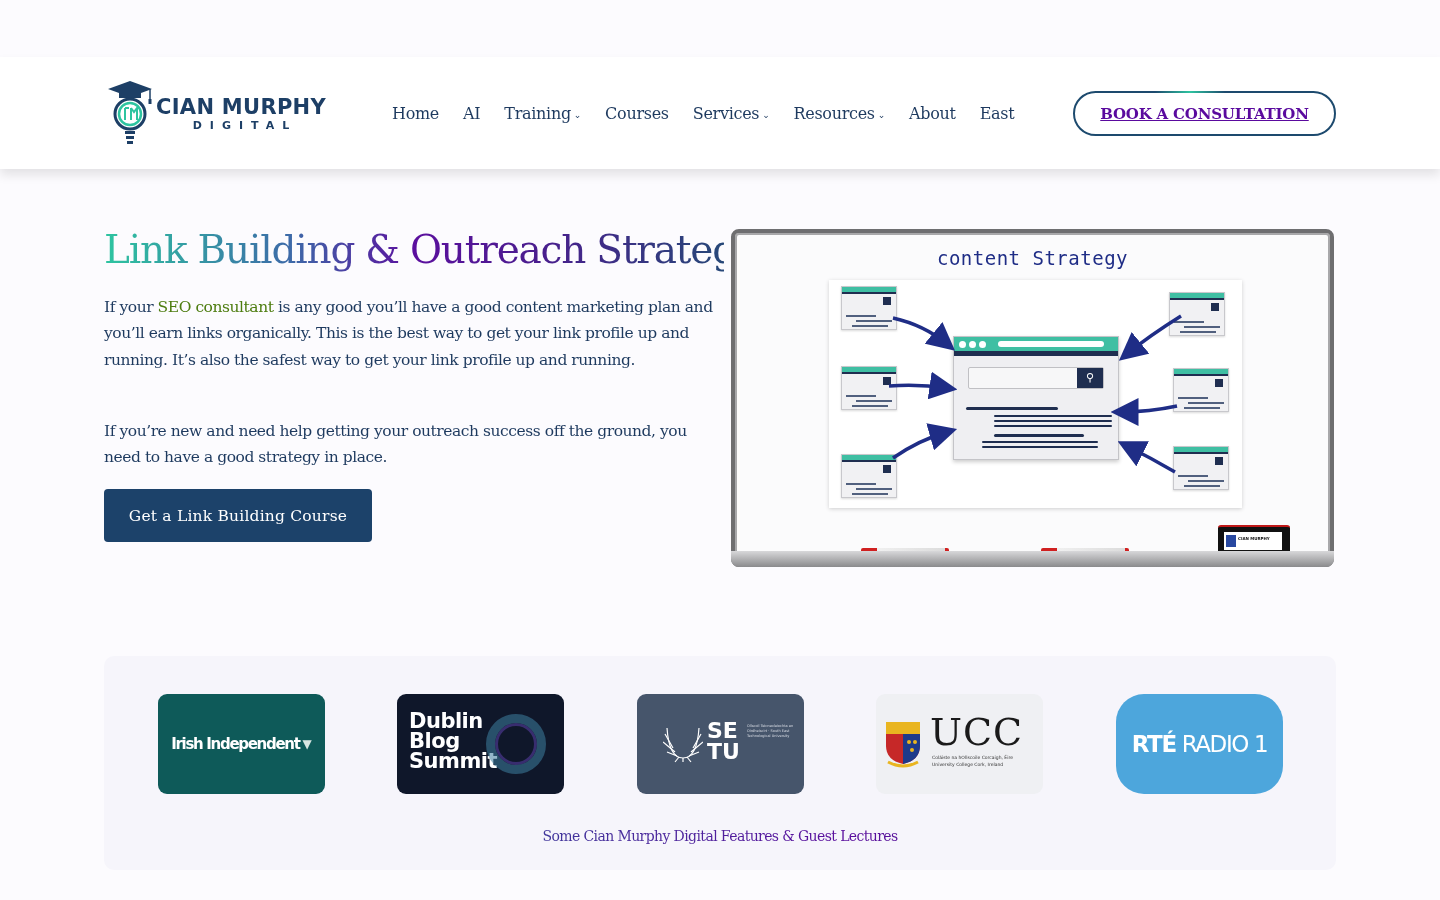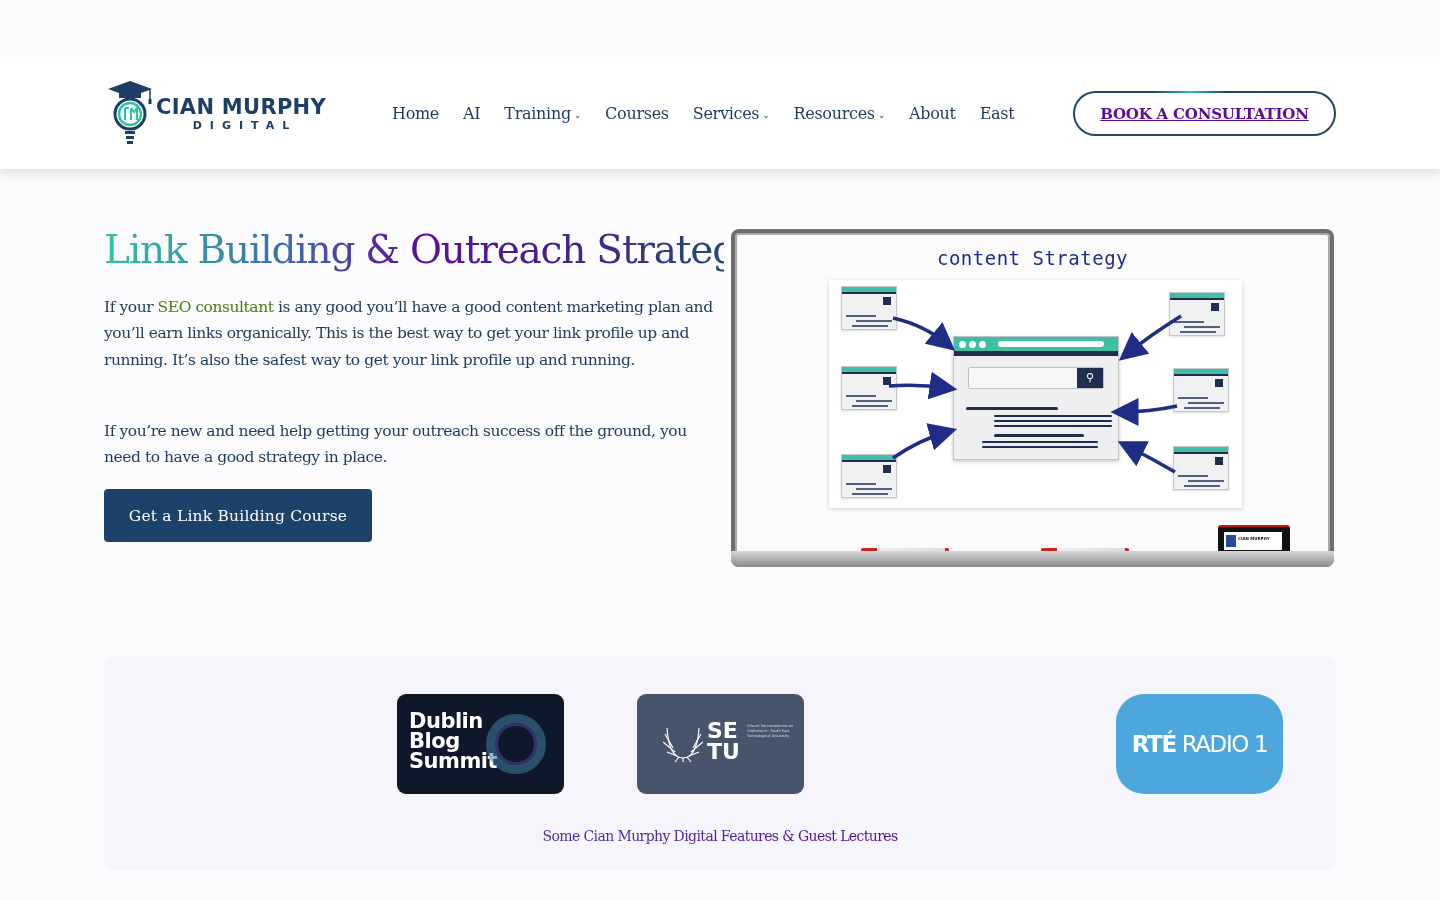--- a/index.html
+++ b/index.html
@@ -341,20 +341,24 @@
   </div>
   <div class="marker" style="left:126px;width:88px;"></div>
   <div class="marker" style="left:306px;width:88px;"></div>
   <div class="eraser">
     <div class="lbl">CIAN MURPHY</div>
   </div>
   <div class="wb-tray"></div>
 </div>
 
 <section class="features">
+  <div class="logo-card card-irish">
+    <span class="irish-text">Irish Independent</span>
+    <span style="color:#d8e6e2;font-size:12px;margin-left:3px;">▼</span>
+  </div>
   <div class="logo-card card-dts">
     <div class="dts-text">
       <div>Dublin</div>
       <div>Blog</div>
       <div>Summit</div>
     </div>
     <div class="dts-ring"></div>
   </div>
   <div class="logo-card card-setu">
     <svg class="setu-mark" viewBox="0 0 40 40">
@@ -370,17 +374,33 @@
           <path d="M20,38 L20,34"></path>
           <path d="M28,38 L24,33"></path>
       </g>
     </svg>
     <div class="setu-text">
       <div>SE</div>
       <div>TU</div>
     </div>
     <div class="setu-small">Ollscoil Teicneolaíochta an Oirdheiscirt · South East Technological University</div>
   </div>
+  <div class="logo-card card-ucc">
+    <svg class="ucc-crest" viewBox="0 0 38 48">
+      <path d="M2,2 H36 V26 Q36,40 19,44 Q2,40 2,26 Z" fill="#c62828"></path>
+      <rect x="2" y="2" width="34" height="12" fill="#e9b520"></rect>
+      <path d="M19,14 H36 V26 Q36,40 19,44 Z" fill="#1e3a8a"></path>
+      <circle cx="25" cy="22" r="2" fill="#e9b520"></circle>
+        <circle cx="31" cy="22" r="2" fill="#e9b520"></circle>
+        <circle cx="28" cy="30" r="2" fill="#e9b520"></circle>
+      <path d="M4,42 Q19,50 34,42" stroke="#e9b520" stroke-width="3" fill="none"></path>
+    </svg>
+    <div class="ucc-text">UCC</div>
+    <div class="ucc-small">
+      <div>Coláiste na hOllscoile Corcaigh, Éire</div>
+      <div>University College Cork, Ireland</div>
+    </div>
+  </div>
   <div class="logo-card card-rte">
     <span class="rte-text"><b>RTÉ</b><span> RADIO 1</span></span>
   </div>
   <div class="features-caption">Some Cian Murphy Digital Features &amp; Guest Lectures</div>
 </section>
 
 </body></html>

